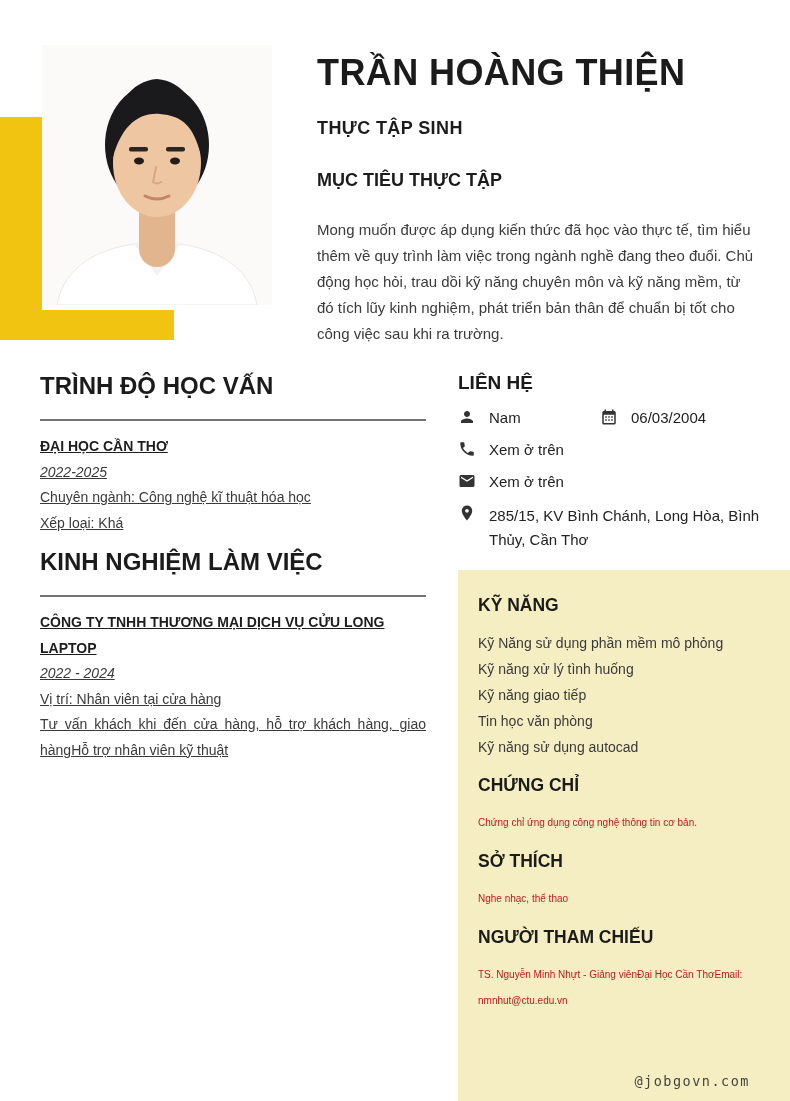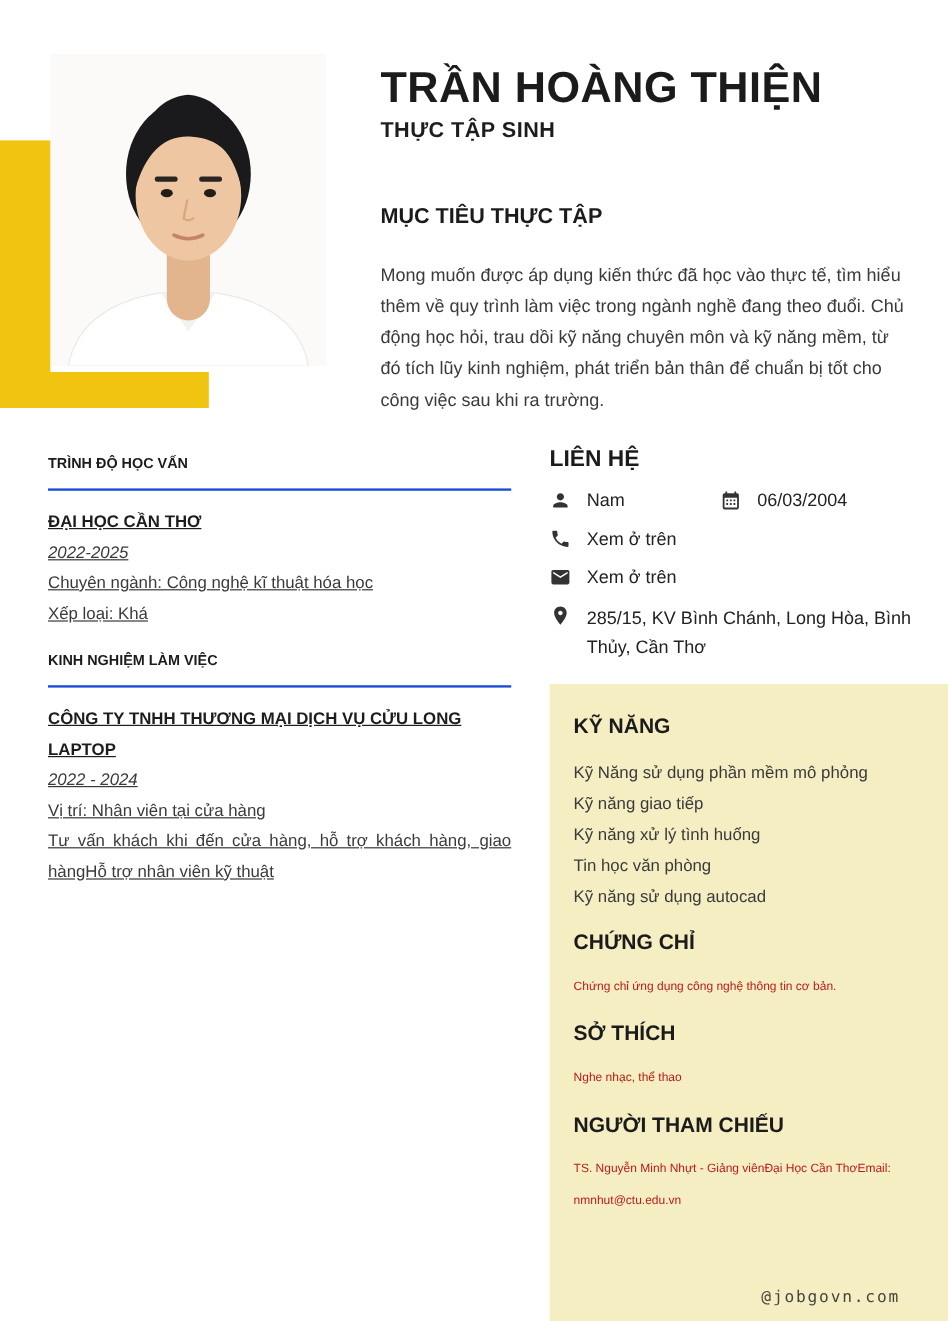--- a/index.html
+++ b/index.html
@@ -9,29 +9,29 @@
   }
   
   .accent-v { position:absolute; left:0; top:117px; width:42px; height:223px; background:#F0C410; }
   .accent-h { position:absolute; left:0; top:310px; width:174px; height:30px; background:#F0C410; }
   
   .photo { position:absolute; left:42px; top:45px; width:230px; height:260px; overflow:hidden; }
   .photo svg { display:block; }
   
   .header { position:absolute; left:317px; top:52px; width:450px; }
   .header h1 { margin:0; font-size:36px; font-weight:800; letter-spacing:0.4px; color:#1b1b1b; }
-  .subtitle { margin-top:4px; font-size:18px; font-weight:700; letter-spacing:0.4px; color:#1d1d1d; }
+  .subtitle { margin-top:24px; font-size:18px; font-weight:700; letter-spacing:0.4px; color:#1d1d1d; }
   
   .objective { position:absolute; left:317px; top:170px; width:440px; }
   .objective h2 { margin:0 0 26px; font-size:18px; font-weight:700; color:#1b1b1b; }
   .objective p { margin:0; font-size:15px; line-height:26px; color:#3a3a3a; }
   
   .left-col { position:absolute; left:40px; top:375px; width:386px; }
-  .sec-h { margin:0; font-size:12px; font-weight:700; color:#1b1b1b; line-height:22px;
-           padding-bottom:10px; border-bottom:2px solid #1d4ed8; }
+  .sec-h { margin:0; font-size:24px; font-weight:700; color:#1b1b1b; line-height:22px;
+           padding-bottom:22px; border-bottom:2px solid #737373; }
   .entry { margin:13px 0 15px; font-size:14px; color:#3a3a3a; }
   .entry > div { line-height:25.5px;text-decoration:underline; }
   .e-title { font-weight:700; color:#1d1d1d; }
   .e-period { font-style:italic; }
   .e-desc { text-align:justify; }
   
   .contact { position:absolute; left:458px; top:372px; width:332px; }
   .contact h2 { margin:0 0 14px; font-size:19px; font-weight:700; color:#1b1b1b; line-height:22px; }
   .c-row { display:flex; align-items:flex-start; margin-bottom:13px; font-size:15px; color:#222222; line-height:19px; }
   .c-pair { display:flex; align-items:flex-start; }
@@ -151,22 +151,22 @@
           </svg>
       </span>
       <span class="c-addr">285/15, KV Bình Chánh, Long Hòa, Bình Thủy, Cần Thơ</span>
     </div>
   </section>
 
   <aside class="panel">
     <h3>KỸ NĂNG</h3>
     <ul class="skills-list">
       <li>Kỹ Năng sử dụng phần mềm mô phỏng</li>
+      <li>Kỹ năng xử lý tình huống</li>
       <li>Kỹ năng giao tiếp</li>
-      <li>Kỹ năng xử lý tình huống</li>
       <li>Tin học văn phòng</li>
       <li>Kỹ năng sử dụng autocad</li>
     </ul>
 
     <h3>CHỨNG CHỈ</h3>
     <p class="txt">Chứng chỉ ứng dụng công nghệ thông tin cơ bản.</p>
 
     <h3>SỞ THÍCH</h3>
     <p class="txt">Nghe nhạc, thể thao</p>
 

